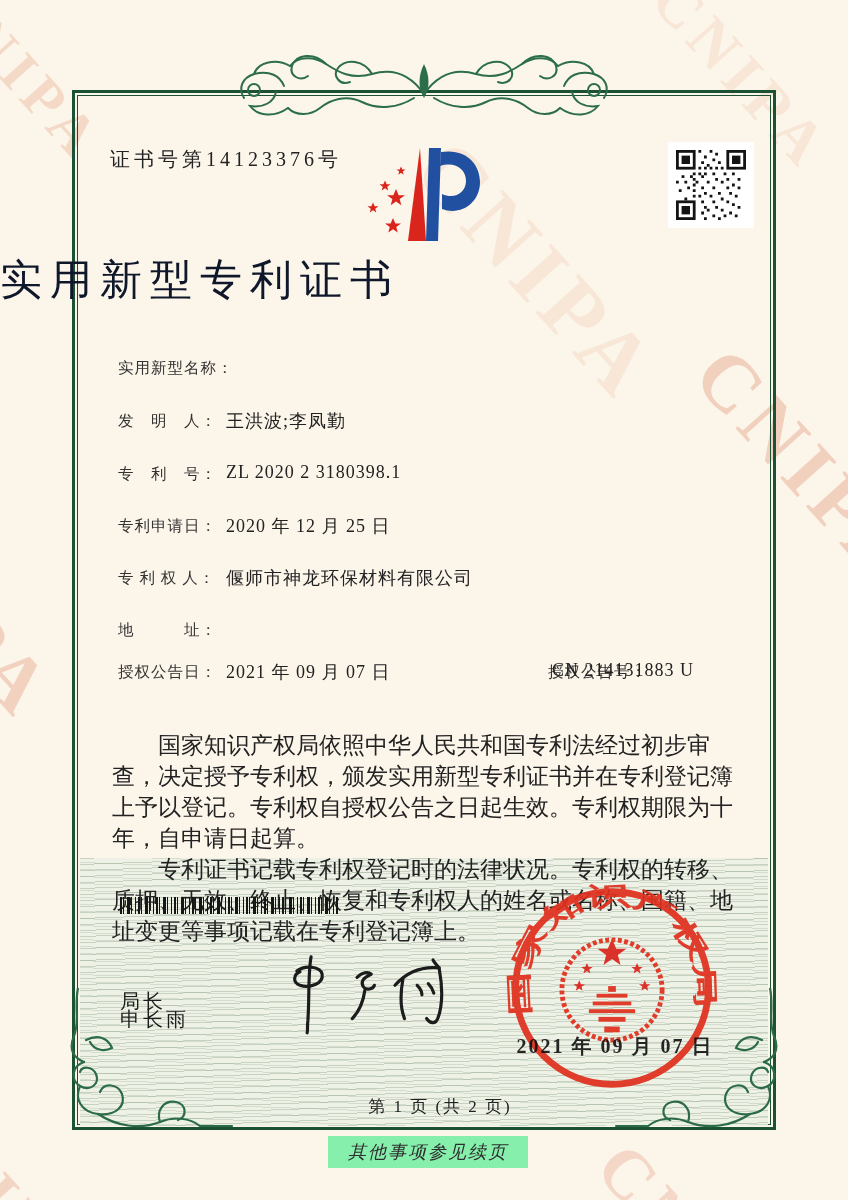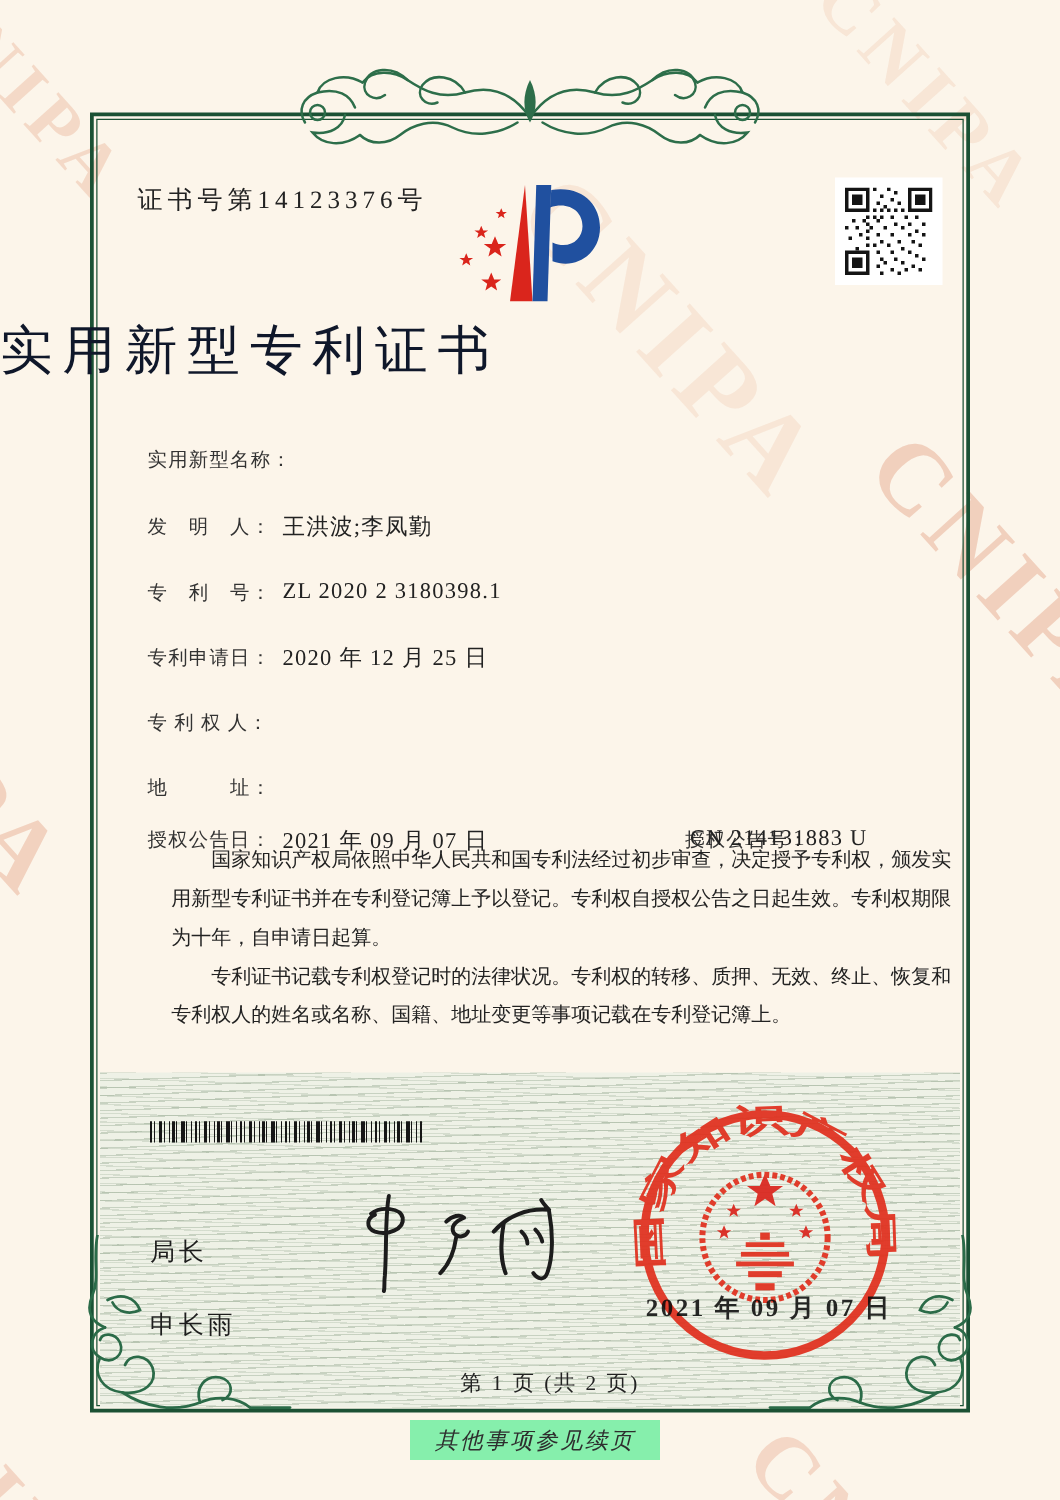--- a/index.html
+++ b/index.html
@@ -52,39 +52,39 @@
     font-size:42px;font-weight:400;letter-spacing:8px;color:#0f172a;
   }
   
   .row{position:absolute;left:118px;width:640px;height:24px;white-space:nowrap;}
   .flabel{font-size:15.5px;color:#333;letter-spacing:1px;margin-top:24px;}
   .fvalue{position:absolute;left:108px;top:-2px;font-size:18px;color:#222;letter-spacing:1px;}
   .fvalue2{position:absolute;left:430px;top:0;font-size:15.5px;color:#333;letter-spacing:1px;text-align:right;}
   .fvalue3{position:absolute;left:434px;top:-2px;font-size:18px;color:#222;letter-spacing:1px;}
   
   .bodytext{
-    position:absolute;left:112px;top:673px;width:636px;
-    font-size:16px;line-height:31px;color:#222;margin-left:25px;
+    position:absolute;left:112px;top:730px;width:636px;
+    font-size:23px;line-height:31px;color:#222;
   }
   .bodytext p{margin:0;text-indent:2em;}
   
   .barcode{
     position:absolute;left:120px;top:897px;width:218px;height:17px;
     background:repeating-linear-gradient(90deg,
       #161616 0 2px, rgba(0,0,0,0) 2px 3px,
       #161616 3px 4px, rgba(0,0,0,0) 4px 7px,
       #161616 7px 10px, rgba(0,0,0,0) 10px 11px,
       #161616 11px 12px, rgba(0,0,0,0) 12px 15px,
       #161616 15px 16px, rgba(0,0,0,0) 16px 18px);
   }
   
   .sign-role{position:absolute;left:120px;top:968px;font-size:20px;letter-spacing:3px;color:#1d1d1d;
     font-family:Liberation Sans, sans-serif;margin-top:20px;}
   .sign-name{position:absolute;left:120px;top:1006px;font-size:20px;letter-spacing:3px;color:#1d1d1d;
-    font-family:"Liberation Sans", sans-serif;margin-top:40px;}
+    font-family:"Liberation Sans", sans-serif;}
   
   .seal-date{
     position:absolute;left:515px;top:1033px;width:200px;text-align:center;
     font-size:20px;letter-spacing:2px;color:rgba(10,10,10,0.88);font-weight:700;
   }
   
   .page-num{
     position:absolute;left:0;right:0;top:1095px;text-align:center;
     font-size:17px;letter-spacing:2px;color:#222;padding-left:32px;
   }
@@ -201,20 +201,21 @@
 <div class="row" style="top:464px">
   <span class="flabel">专　利　号：</span>
   <span class="fvalue">ZL 2020 2 3180398.1</span>
 </div>
 <div class="row" style="top:516px">
   <span class="flabel">专利申请日：</span>
   <span class="fvalue">2020 年 12 月 25 日</span>
 </div>
 <div class="row" style="top:568px">
   <span class="flabel">专 利 权 人：</span>
+  <span class="fvalue">偃师市神龙环保材料有限公司</span>
 </div>
 <div class="row" style="top:620px">
   <span class="flabel">地　　　址：</span>
 </div>
 <div class="row" style="top:662px">
   <span class="flabel">授权公告日：</span>
   <span class="fvalue">2021 年 09 月 07 日</span>
   <span class="fvalue2">授权公告号：</span>
   <span class="fvalue3">CN 214131883 U</span>
 </div>

